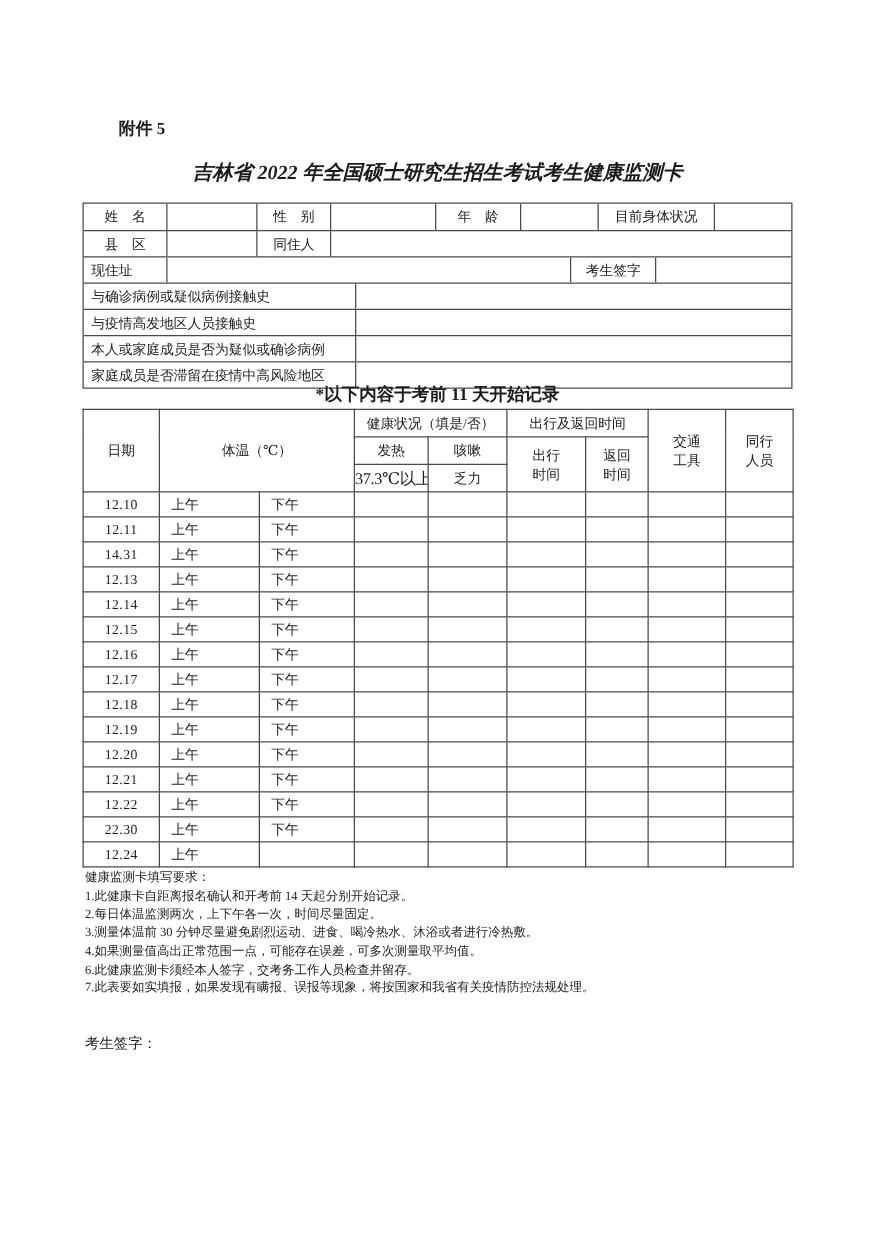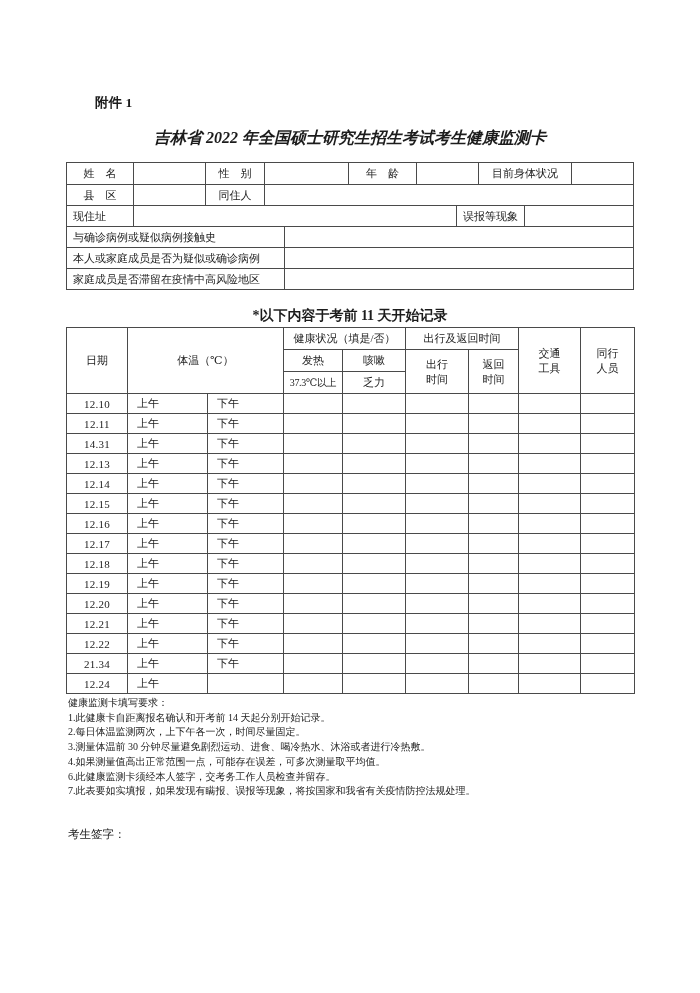--- a/index.html
+++ b/index.html
@@ -29,33 +29,33 @@
                   font-size:14px; font-weight:bold; }
 
   
   .t2 { position:absolute; left:66px; top:327px; width:569px; border-collapse:collapse;
         table-layout:fixed; }
   .t2 th, .t2 td { border:1px solid #4a4a4a; padding:0; font-weight:normal; font-size:11px;
                    text-align:center; vertical-align:middle; white-space:pre-line;
                    overflow:hidden; }
   .t2 thead tr { height:22px; }
   .t2 tbody tr { height:20px;margin-top:38px; }
-  .t2 .tight { font-size:10px; white-space:nowrap; letter-spacing:-0.3px; }
+  .t2 .tight { font-size:13px; white-space:nowrap; letter-spacing:-0.3px; }
   .t2 td.am, .t2 td.pm { text-align:left; padding-left:9px; }
   .t2 td.date { letter-spacing:0.3px; }
 
   
   .notes { position:absolute; left:68px; top:696px; width:564px; font-size:10px;
            line-height:14.7px; }
   .sign  { position:absolute; left:68px; top:827px; font-size:11.5px; }
 </style>
 </head>
 <body>
 
-<div class="attachment">附件 1</div>
+<div class="attachment">附件 5</div>
 <div class="doc-title">吉林省 2022 年全国硕士研究生招生考试考生健康监测卡</div>
 
 <div class="t1">
   <div class="r">
     <div class="c center" style="width:66px">姓　名</div>
     <div class="c" style="width:72px"></div>
     <div class="c center" style="width:59px">性　别</div>
     <div class="c" style="width:84px"></div>
     <div class="c center" style="width:68px">年　龄</div>
     <div class="c" style="width:62px"></div>
@@ -64,25 +64,29 @@
   </div>
   <div class="r">
     <div class="c center" style="width:66px">县　区</div>
     <div class="c" style="width:72px"></div>
     <div class="c center" style="width:59px">同住人</div>
     <div class="c grow"></div>
   </div>
   <div class="r">
     <div class="c left" style="width:66px">现住址</div>
     <div class="c" style="width:323px"></div>
-    <div class="c center" style="width:68px">误报等现象</div>
+    <div class="c center" style="width:68px">考生签字</div>
     <div class="c grow"></div>
   </div>
   <div class="r">
     <div class="c left" style="width:217px">与确诊病例或疑似病例接触史</div>
+    <div class="c grow"></div>
+  </div>
+  <div class="r">
+    <div class="c left" style="width:217px">与疫情高发地区人员接触史</div>
     <div class="c grow"></div>
   </div>
   <div class="r">
     <div class="c left" style="width:217px">本人或家庭成员是否为疑似或确诊病例</div>
     <div class="c grow"></div>
   </div>
   <div class="r">
     <div class="c left" style="width:217px">家庭成员是否滞留在疫情中高风险地区</div>
     <div class="c grow"></div>
   </div>
@@ -264,21 +268,21 @@
         <td class="am">上午</td>
         <td class="pm">下午</td>
         <td></td>
         <td></td>
         <td></td>
         <td></td>
         <td></td>
         <td></td>
       </tr>
       <tr>
-        <td class="date">21.34</td>
+        <td class="date">22.30</td>
         <td class="am">上午</td>
         <td class="pm">下午</td>
         <td></td>
         <td></td>
         <td></td>
         <td></td>
         <td></td>
         <td></td>
       </tr>
       <tr>

